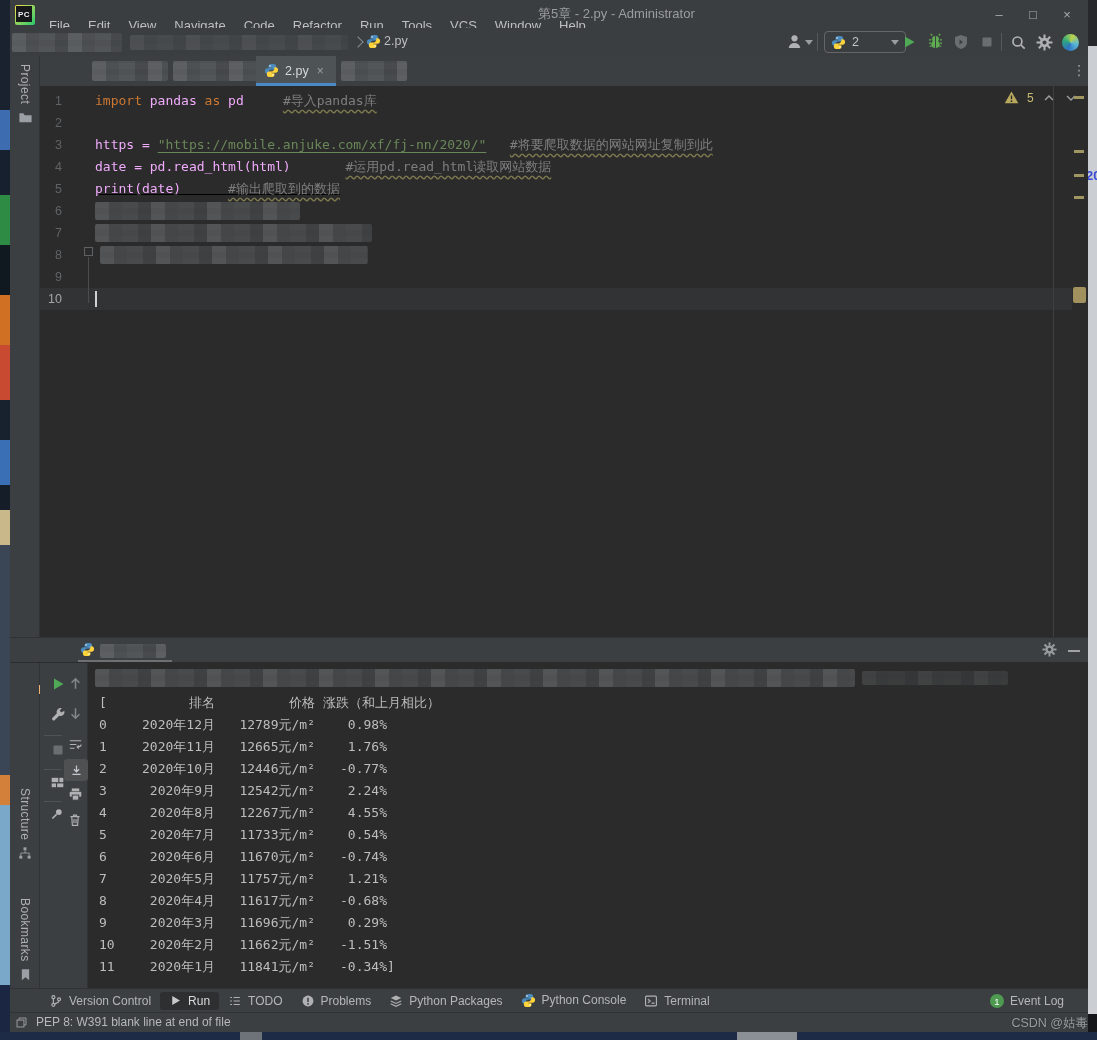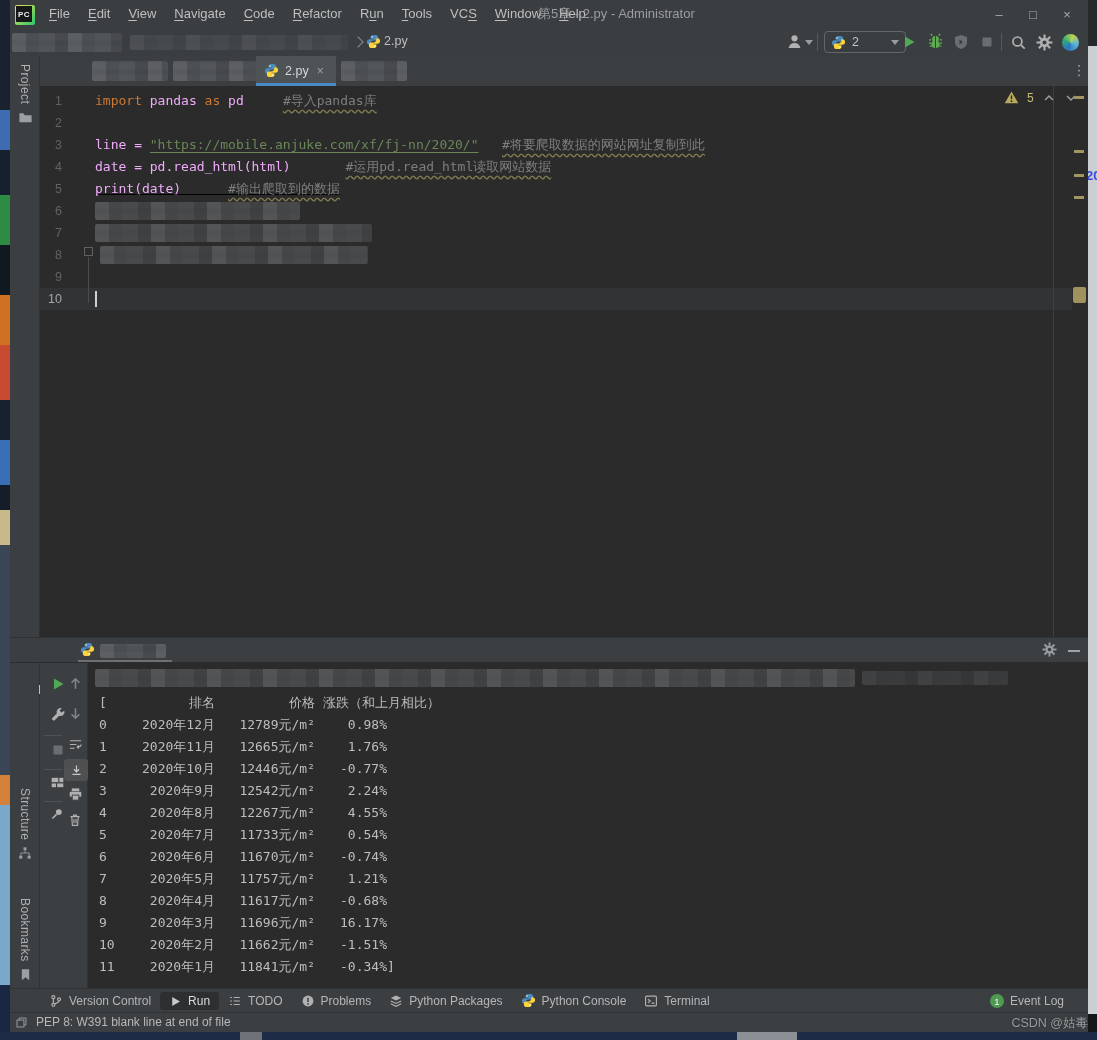--- a/index.html
+++ b/index.html
@@ -11,21 +11,21 @@
     background:
       repeating-linear-gradient(90deg, rgba(138,141,144,.30) 0 14px, rgba(84,87,90,.42) 14px 27px, rgba(116,119,122,.24) 27px 43px, rgba(70,73,76,.40) 43px 56px),
       repeating-linear-gradient(0deg, rgba(126,129,132,.20) 0 6px, rgba(88,91,94,.30) 6px 12px);
     filter:blur(.6px);}
   .mosaic.dim{opacity:.55;}
   
   #ide{position:absolute;left:10px;top:0;width:1078px;height:1032px;background:#3c3f41;}
   #titlebar{position:absolute;left:0;top:0;width:100%;height:28px;background:#3b3e40;border-bottom:1px solid #303234;display:flex;align-items:center;}
   #logo{position:absolute;left:5px;top:5px;width:18px;height:18px;padding:1px;background:linear-gradient(135deg,#f7e14b,#27c86e);border-radius:2px;}
   #logo .in{width:16px;height:16px;background:#17181a;color:#eceff1;font-size:8px;font-weight:bold;display:flex;align-items:center;justify-content:center;letter-spacing:.5px;}
-  #menus{position:absolute;left:30px;top:0;height:28px;display:flex;align-items:center;}
+  #menus{position:absolute;left:30px;top:12px;height:28px;display:flex;align-items:center;}
   .menu-item{padding:0 9px;font-size:13px;color:#bdbfc1;line-height:28px;}
   .menu-item u{text-decoration:underline;text-underline-offset:2px;}
   #win-title{position:absolute;left:528px;top:0;line-height:28px;font-size:13px;color:#9b9ea1;white-space:nowrap;}
   #win-controls{position:absolute;right:4px;top:0;height:28px;display:flex;}
   .win-btn{width:34px;height:28px;display:flex;align-items:center;justify-content:center;color:#a8abad;font-size:13px;}
   
   #toolbar{position:absolute;left:0;top:28px;width:100%;height:28px;background:#3b3e40;border-bottom:1px solid #303234;}
   .crumb-chevron{width:7px;height:7px;border-right:1.5px solid #8a8d8f;border-top:1.5px solid #8a8d8f;transform:rotate(45deg);display:inline-block;}
   .tri-down{width:0;height:0;border-left:4px solid transparent;border-right:4px solid transparent;border-top:5px solid #9a9da0;display:inline-block;}
   .vsep{width:1px;background:#55585a;}
@@ -71,21 +71,21 @@
   .chip{position:absolute;left:49px;width:24px;height:22px;background:#4e5052;border-radius:3px;display:flex;align-items:center;justify-content:center;}
   .con-row{position:absolute;left:59px;display:flex;font-size:13px;line-height:22px;color:#bdbdbd;white-space:pre;}
   .c-idx{width:24px;text-align:left;}
   .c-date{width:92px;text-align:right;}
   .c-g1{width:14px;}
   .c-price{width:86px;text-align:right;}
   .c-chg{width:72px;text-align:right;}
   .c-hdr-chg{text-align:right;padding-left:8px;}
   
   #bottombar{position:absolute;left:0;top:988px;width:100%;height:24px;background:#3c3f41;border-top:1px solid #303234;box-sizing:border-box;display:flex;align-items:center;padding-left:30px;}
-  .tw-item{display:flex;align-items:flex-end;gap:6px;padding:2px 9px;border-radius:3px;font-size:12px;color:#b4b6b8;}
+  .tw-item{display:flex;align-items:flex-start;gap:6px;padding:2px 9px;border-radius:3px;font-size:12px;color:#b4b6b8;}
   .tw-item.active{background:#2d2f31;color:#d8dadc;}
   #event-log{position:absolute;right:24px;top:0;height:24px;display:flex;align-items:center;gap:6px;font-size:12px;color:#b4b6b8;}
   #event-badge{width:14px;height:14px;border-radius:50%;background:#4d9a50;color:#fff;font-size:9.5px;display:flex;align-items:center;justify-content:center;}
   
   #statusbar{position:absolute;left:0;top:1012px;width:100%;height:20px;background:#3c3f41;border-top:1px solid #303234;box-sizing:border-box;font-size:12px;color:#b6b8ba;}
   #status-msg{position:absolute;left:26px;top:2px;}
   #status-right{position:absolute;right:6px;top:2px;display:flex;gap:17px;white-space:nowrap;}
   #watermark{position:absolute;right:0px;top:2px;color:rgba(170,175,180,.85);font-size:12.5px;text-shadow:0 0 2px rgba(0,0,0,.4);}
   
   #desk-left{position:absolute;left:0;top:0;width:10px;height:1040px;
@@ -280,21 +280,21 @@
           <div class="gut-num" style="top: 70px;">4</div>
           <div class="gut-num" style="top: 92px;">5</div>
           <div class="gut-num" style="top: 114px;">6</div>
           <div class="gut-num" style="top: 136px;">7</div>
           <div class="gut-num" style="top: 158px;">8</div>
           <div class="gut-num" style="top: 180px;">9</div>
           <div class="gut-num cur" style="top: 202px;">10</div>
         </div>
       <div id="code-lines">
           <div class="code-line mono" style="top: 4px;"><span class="seg-kw">import</span><span class="seg-pl"> pandas </span><span class="seg-kw">as</span><span class="seg-pl"> pd</span><span class="seg-pl">     </span><span class="seg-cm">#导入pandas库</span></div>
-          <div class="code-line mono" style="top: 48px;"><span class="seg-pl">line = </span><span class="seg-str">"https://mobile.anjuke.com/xf/fj-nn/2020/"</span><span class="seg-pl">   </span><span class="seg-cm">#将要爬取数据的网站网址复制到此</span></div>
+          <div class="code-line mono" style="top: 48px;"><span class="seg-pl">https = </span><span class="seg-str">"https://mobile.anjuke.com/xf/fj-nn/2020/"</span><span class="seg-pl">   </span><span class="seg-cm">#将要爬取数据的网站网址复制到此</span></div>
           <div class="code-line mono" style="top: 70px;"><span class="seg-pl">date = pd.read_html(html)</span><span class="seg-pl">       </span><span class="seg-cm">#运用pd.read_html读取网站数据</span></div>
           <div class="code-line mono" style="top: 92px; text-decoration: underline;"><span class="seg-pl">print(date)</span><span class="seg-pl">      </span><span class="seg-cm">#输出爬取到的数据</span></div>
           <div class="mosaic abs" style="left: 55px; top: 116px; width: 205px; height: 18px;"></div>
           <div class="mosaic abs" style="left: 55px; top: 138px; width: 277px; height: 18px;"></div>
           <div class="mosaic abs" style="left: 60px; top: 160px; width: 268px; height: 18px;"></div>
         </div>
       <div id="fold-box"></div>
       <div id="fold-guide"></div>
       <div id="caret"></div>
       <div id="margin-guide"></div>
@@ -431,21 +431,21 @@
           <div class="con-row mono" style="top: 29px;"><span class="c-idx">[</span><span class="c-date">排名</span><span class="c-g1"></span><span class="c-price">价格</span><span class="c-hdr-chg">涨跌（和上月相比）</span></div>
           <div class="con-row mono" style="top: 51px;"><span class="c-idx">0</span><span class="c-date">2020年12月</span><span class="c-g1"></span><span class="c-price">12789元/m²</span><span class="c-chg">0.98%</span></div>
           <div class="con-row mono" style="top: 73px;"><span class="c-idx">1</span><span class="c-date">2020年11月</span><span class="c-g1"></span><span class="c-price">12665元/m²</span><span class="c-chg">1.76%</span></div>
           <div class="con-row mono" style="top: 95px;"><span class="c-idx">2</span><span class="c-date">2020年10月</span><span class="c-g1"></span><span class="c-price">12446元/m²</span><span class="c-chg">-0.77%</span></div>
           <div class="con-row mono" style="top: 117px;"><span class="c-idx">3</span><span class="c-date">2020年9月</span><span class="c-g1"></span><span class="c-price">12542元/m²</span><span class="c-chg">2.24%</span></div>
           <div class="con-row mono" style="top: 139px;"><span class="c-idx">4</span><span class="c-date">2020年8月</span><span class="c-g1"></span><span class="c-price">12267元/m²</span><span class="c-chg">4.55%</span></div>
           <div class="con-row mono" style="top: 161px;"><span class="c-idx">5</span><span class="c-date">2020年7月</span><span class="c-g1"></span><span class="c-price">11733元/m²</span><span class="c-chg">0.54%</span></div>
           <div class="con-row mono" style="top: 183px;"><span class="c-idx">6</span><span class="c-date">2020年6月</span><span class="c-g1"></span><span class="c-price">11670元/m²</span><span class="c-chg">-0.74%</span></div>
           <div class="con-row mono" style="top: 205px;"><span class="c-idx">7</span><span class="c-date">2020年5月</span><span class="c-g1"></span><span class="c-price">11757元/m²</span><span class="c-chg">1.21%</span></div>
           <div class="con-row mono" style="top: 227px;"><span class="c-idx">8</span><span class="c-date">2020年4月</span><span class="c-g1"></span><span class="c-price">11617元/m²</span><span class="c-chg">-0.68%</span></div>
-          <div class="con-row mono" style="top: 249px;"><span class="c-idx">9</span><span class="c-date">2020年3月</span><span class="c-g1"></span><span class="c-price">11696元/m²</span><span class="c-chg">16.17%</span></div>
+          <div class="con-row mono" style="top: 249px;"><span class="c-idx">9</span><span class="c-date">2020年3月</span><span class="c-g1"></span><span class="c-price">11696元/m²</span><span class="c-chg">0.29%</span></div>
           <div class="con-row mono" style="top: 271px;"><span class="c-idx">10</span><span class="c-date">2020年2月</span><span class="c-g1"></span><span class="c-price">11662元/m²</span><span class="c-chg">-1.51%</span></div>
           <div class="con-row mono" style="top: 293px;"><span class="c-idx">11</span><span class="c-date">2020年1月</span><span class="c-g1"></span><span class="c-price">11841元/m²</span><span class="c-chg">-0.34%</span><span class="">]</span></div>
         </div>
     </div>
 
     <div id="bottombar">
       <div class="tw-item">
           <span>
             <svg width="14" height="14" viewBox="0 0 16 16" fill="none" stroke="#afb1b3" stroke-width="1.4">
               <circle cx="5" cy="3.6" r="1.7"></circle>

